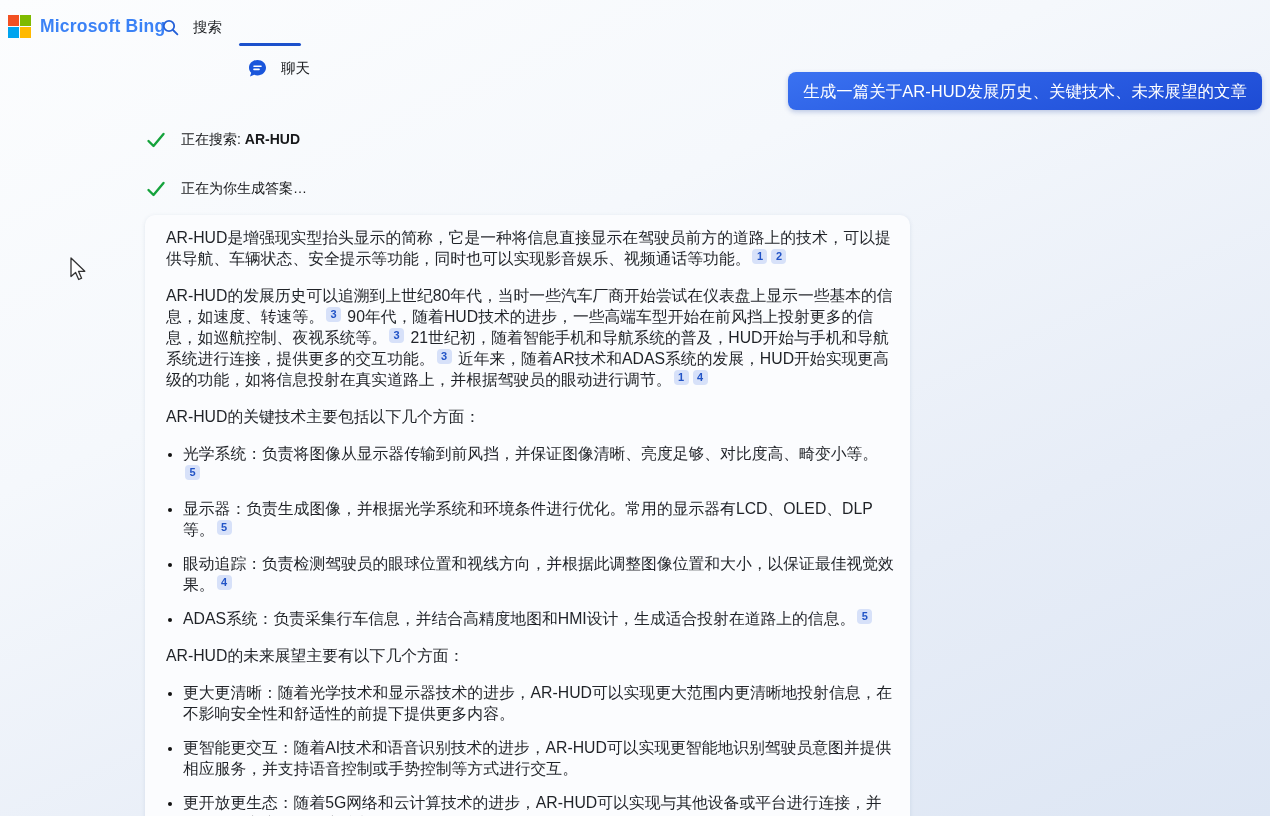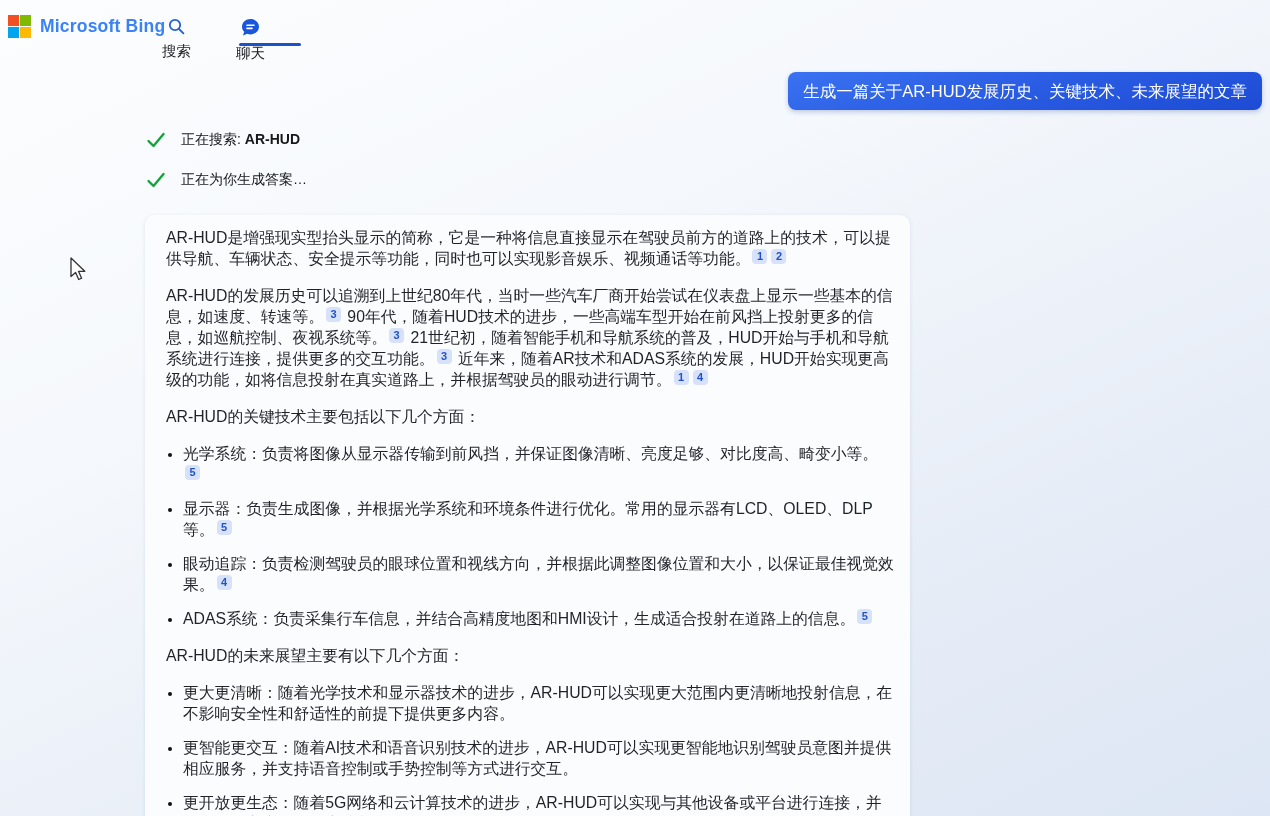--- a/index.html
+++ b/index.html
@@ -14,40 +14,40 @@
   
   .header { position: absolute; top: 0; left: 0; width: 100%; height: 56px; }
   .brand { position: absolute; left: 8px; top: 15px; display: flex; align-items: center; gap: 9px; cursor: pointer; }
   .ms-logo { width: 23px; height: 23px; display: grid; grid-template-columns: 11px 11px; grid-template-rows: 11px 11px; gap: 1px; }
   .ms-logo span:nth-child(1) { background: #f25022; }
   .ms-logo span:nth-child(2) { background: #7fba00; }
   .ms-logo span:nth-child(3) { background: #00a4ef; }
   .ms-logo span:nth-child(4) { background: #ffb900; }
   .brand-name { font-size: 17.5px; font-weight: 600; color: #3b82f6; letter-spacing: .2px; }
 
-  .tab { position: absolute; top: 18px; display: flex; align-items: center; gap: 7px; font-size: 14.5px; color: #1b1d20; cursor: pointer; flex-direction: column; }
+  .tab { position: absolute; top: 18px; display: flex; align-items: center; gap: 14px; font-size: 14.5px; color: #1b1d20; cursor: pointer; }
   .tab-search { left: 162px; }
-  .tab-chat { left: 236px; }
+  .tab-chat { left: 248px; margin-top: 41px; }
   .tab-underline { position: absolute; left: 239px; top: 43px; width: 62px; height: 3px; background: #1c51cc; border-radius: 2px; }
 
   
   .user-bubble {
     position: absolute; top: 72px; right: 8px; max-width: 760px;
     background: linear-gradient(165deg, #3a72f1 0%, #2b5ee4 45%, #1d4bd4 100%);
     color: #ffffff; font-size: 16.5px; line-height: 20px;
     padding: 9px 15px; border-radius: 8px;
     box-shadow: 0 2px 5px rgba(20,60,160,.25);
     white-space: nowrap;
   }
 
   
   .status-row { position: absolute; left: 146px; display: flex; align-items: center; gap: 15px; font-size: 14px; color: #17181a; }
   .status-row .strong { font-weight: bold; }
   .status-1 { top: 130px; }
-  .status-2 { top: 170px; }
+  .status-2 { top: 179px; }
   .check-icon { width: 20px; height: 20px; flex: 0 0 auto; }
 
   
   .answer-card {
     position: absolute; left: 145px; top: 215px; width: 765px; height: 640px;
     background: #fbfcfe; border-radius: 10px;
     box-shadow: 0 1px 4px rgba(60,80,120,.12);
     padding: 12px 13px 14px 13px;
     font-size: 15.8px; line-height: 21px; color: #1f2227;
   }

